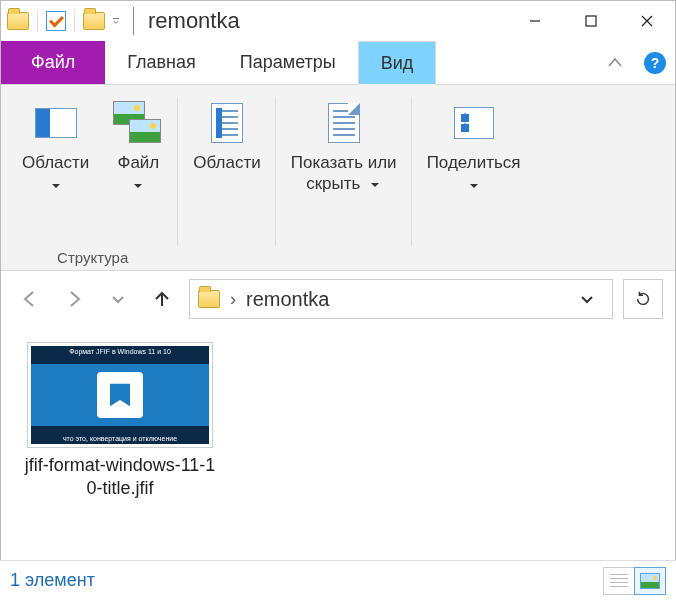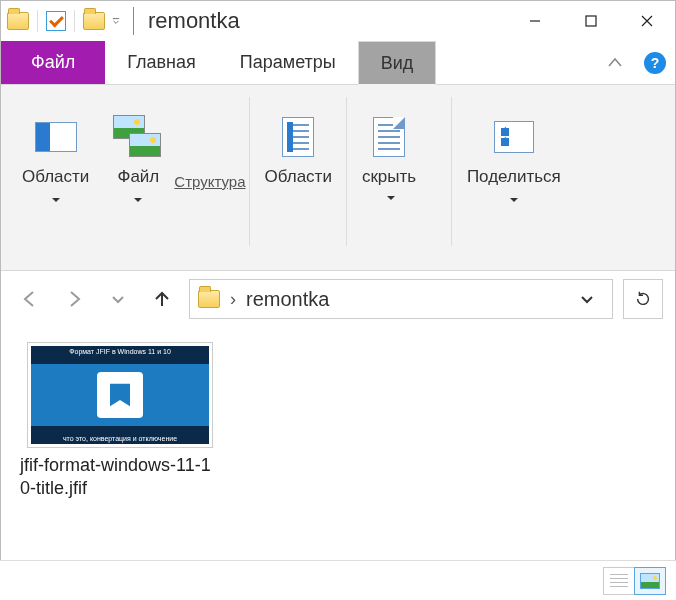--- a/index.html
+++ b/index.html
@@ -19,33 +19,33 @@
   .title-text { font-size: 22px; color:#333; flex:0 0 auto; }
   .titlebar-spacer { flex: 1; }
   .winbtns { display:flex; height:100%; }
   .winbtn { width:56px; height:100%; display:flex; align-items:center; justify-content:center; }
   .winbtn svg { width:14px; height:14px; stroke:#222; stroke-width:1.2; fill:none; }
 
   
   .tabs { height:44px; display:flex; align-items:stretch; border-bottom:1px solid #d8d8d8; }
   .tab { padding:0 22px; display:flex; align-items:center; font-size:18px; color:#333; cursor:default; }
   .tab.file { background:#a21caf; color:#fff; padding:16px 30px; }
-  .tab.active { background:#a3a3a3; border:1px solid #d8d8d8; border-bottom:1px solid #f3f3f3; margin-bottom:-1px; }
+  .tab.active { background:#7dd3fc; border:1px solid #d8d8d8; border-bottom:1px solid #f3f3f3; margin-bottom:-1px; }
   .tabs-spacer { flex:1; }
   .collapse-caret { width:40px; display:flex; align-items:center; justify-content:center; }
   .collapse-caret svg { width:18px; height:18px; stroke:#888; stroke-width:1.5; fill:none; }
   .help-btn { width:40px; display:flex; align-items:center; justify-content:center; }
   .help-circle { width:22px; height:22px; border-radius:50%; background:#1e8be6; color:#fff; font-weight:bold; display:flex; align-items:center; justify-content:center; font-size:14px; }
 
   
   .ribbon { background:#f3f3f3; border-bottom:1px solid #d8d8d8; display:flex; align-items:stretch; padding:4px 6px 0 6px; height:186px; }
-  .rgroup { display:flex; flex-direction:row; align-items:center; padding:4px 4px 0 4px; position:relative; }
+  .rgroup { display:flex; flex-direction:column; align-items:center; padding:4px 4px 0 4px; position:relative; }
   .rgroup + .rgroup::before { content:""; position:absolute; left:-1px; top:8px; bottom:24px; width:1px; background:#dcdcdc; }
   .rgroup .buttons { display:flex; align-items:flex-start; gap:2px; flex:1; }
-  .rgroup .footer { height:26px; display:flex; align-items:center; justify-content:center; font-size:15px; color:#555; width:100%;text-decoration:underline; }
+  .rgroup .footer { height:26px; display:flex; align-items:center; justify-content:center; font-size:15px; color:#555; width:100%; }
   .rbtn { display:flex; flex-direction:column; align-items:center; justify-content:flex-start; padding:6px 10px 4px 10px; border:1px solid transparent; text-align:center; min-height:150px; }
   .rbtn .glyph { width:50px; height:46px; display:flex; align-items:center; justify-content:center; margin-bottom:6px; }
   .rbtn .label { font-size:17px; color:#333; line-height:1.25; display:flex; flex-direction:column; align-items:center; }
   .dd-caret { width:10px; height:10px; margin-top:2px; }
   .dd-caret svg, .inline-caret svg { width:10px; height:10px; fill:#333; }
   .inline-caret { display:inline-flex; width:12px; height:12px; align-items:center; justify-content:center; vertical-align:middle; margin-left:4px; }
 
   
   .g-panes { width:42px; height:30px; border:1px solid #6f9ac9; background:#fff; position:relative; }
   .g-panes::before { content:""; position:absolute; left:0; top:0; bottom:0; width:14px; background:#2a7bd0; }
@@ -77,21 +77,21 @@
   
   .content { position:relative; height:222px; padding:10px 14px; }
   .file-item { width:210px; display:flex; flex-direction:column; align-items:center; border:1px solid transparent; padding:4px; }
   .thumb { width:186px; height:106px; border:1px solid #ccc; padding:3px; background:#fff; }
   .thumb-inner { width:100%; height:100%; background:linear-gradient(#0b2a4a 0 18%, #1d7bc2 18% 82%, #0b2a4a 82% 100%); position:relative; display:flex; align-items:center; justify-content:center; }
   .thumb-inner .banner { position:absolute; left:0; right:0; color:#fff; font-size:7px; text-align:center; }
   .thumb-inner .banner.top { top:2px; }
   .thumb-inner .banner.bottom { bottom:2px; }
   .thumb-inner .app-ico { width:46px; height:46px; background:#fff; border-radius:4px; display:flex; align-items:center; justify-content:center; }
   .thumb-inner .app-ico svg { width:30px; height:30px; fill:#1d7bc2; }
-  .file-name { margin-top:6px; font-size:18px; line-height:1.3; text-align:left; word-break:break-all; width:200px; }
+  .file-name { margin-top:6px; font-size:18px; line-height:1.3; text-align:center; word-break:break-all; width:200px; }
 
   
   .statusbar { position:absolute; bottom:0; left:0; right:0; height:40px; border-top:1px solid #ddd; display:flex; align-items:center; padding:0 10px; background:#fff; }
   .status-text { font-size:18px; color:#1e6fb4; }
   .statusbar .spacer { flex:1; }
   .viewbtn { width:32px; height:28px; border:1px solid #ccc; display:flex; align-items:center; justify-content:center; margin-left:-1px; }
   .viewbtn.active { border-color:#5aa6e0; background:#eaf4fc; }
   .vb-list { width:18px; height:14px; background:repeating-linear-gradient(#bbb 0 1px, transparent 1px 4px); }
   .vb-thumb { width:20px; height:16px; border:1px solid #5aa6e0; background:linear-gradient(#bfe4ff 60%, #3fa040 60%); position:relative; }
   .vb-thumb::after{content:"";position:absolute;right:2px;top:2px;width:4px;height:4px;background:#ffd24a;border-radius:50%;}
@@ -197,20 +197,21 @@
     <div class="footer"></div>
   </div>
 
   <div class="rgroup">
     <div class="buttons">
       <div class="rbtn">
         <div class="glyph">
             <div class="g-sheet fold"></div>
           </div>
         <div class="label">
+          <span>Показать или</span>
           <span>
             <span>скрыть</span>
             <span class="inline-caret">
                 <svg viewBox="0 0 10 10">
                   <path d="M1 3 L5 7 L9 3 Z"></path>
                 </svg>
               </span>
           </span>
         </div>
       </div>
@@ -287,20 +288,21 @@
             </svg>
         </div>
         <div class="banner bottom">что это, конвертация и отключение</div>
       </div>
     </div>
     <div class="file-name">jfif-format-windows-11-10-title.jfif</div>
   </div>
 </div>
 
 <div class="statusbar">
+  <div class="status-text">1 элемент</div>
   <div class="spacer"></div>
   <div class="viewbtn">
       <div class="vb-list"></div>
     </div>
   <div class="viewbtn active">
       <div class="vb-thumb"></div>
     </div>
 </div>
 
 </body></html>

